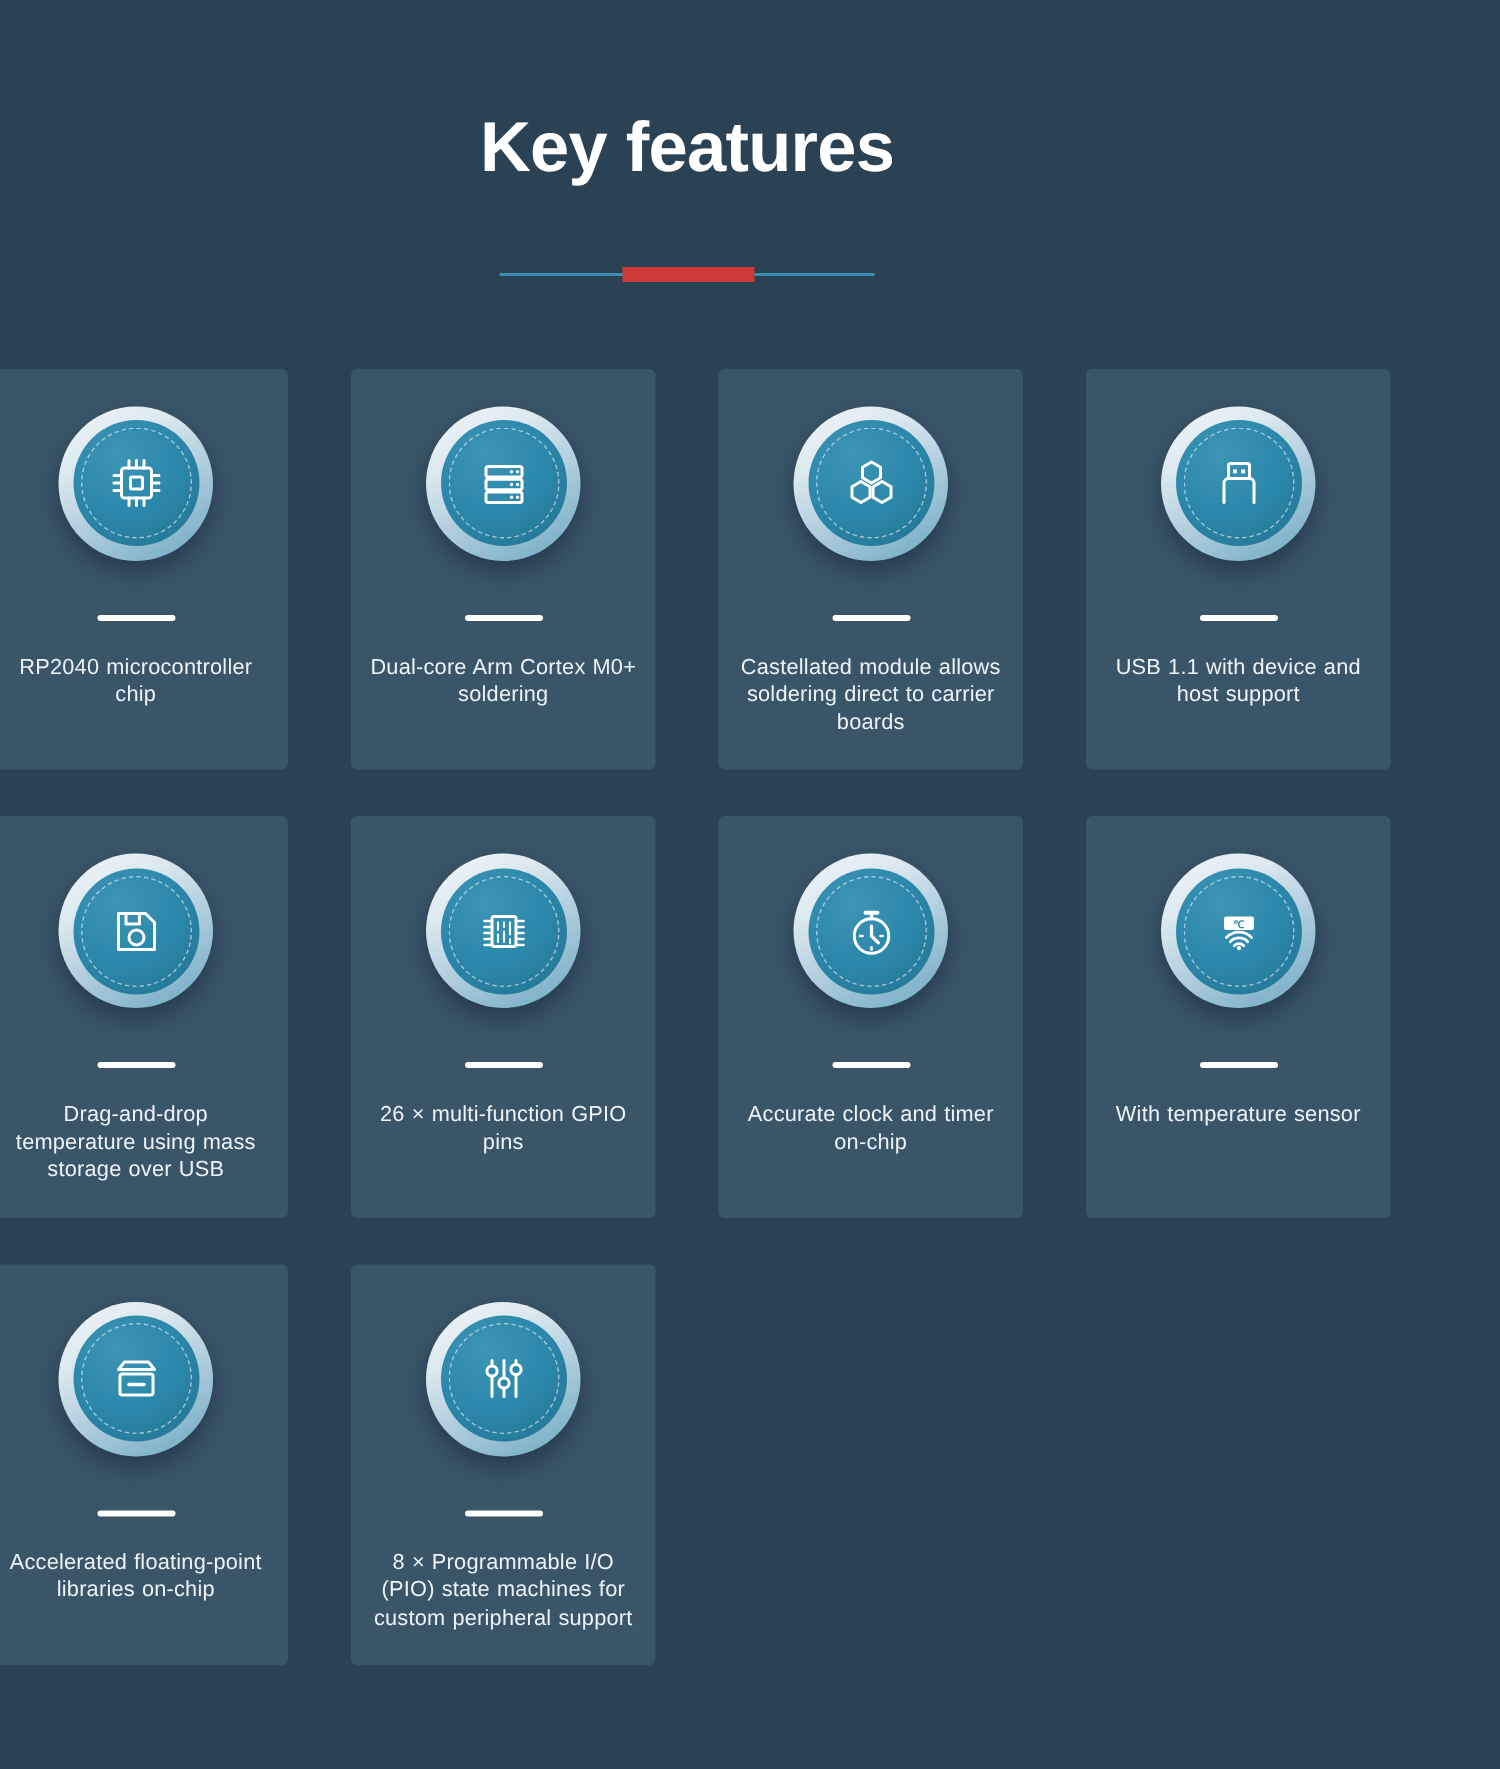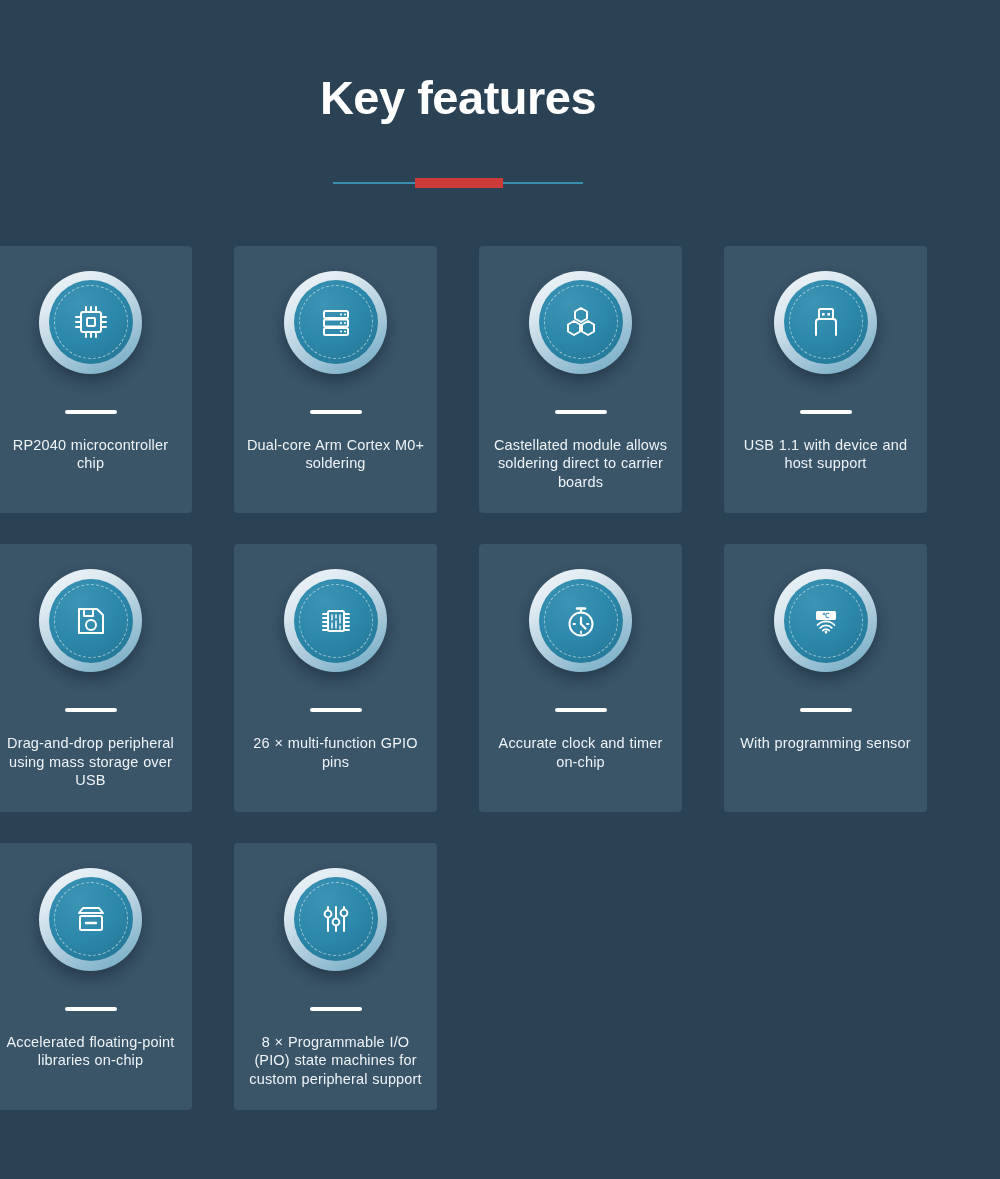--- a/index.html
+++ b/index.html
@@ -224,21 +224,21 @@
       <div class="icon-badge">
         <div class="icon-inner">
           <svg viewBox="0 0 40 40" fill="none" stroke="#ffffff" stroke-width="2" stroke-linejoin="round">
             <path d="M8 8h18l6 6v18H8z"></path>
             <rect x="13" y="8" width="9" height="7"></rect>
             <circle cx="20" cy="24" r="5"></circle>
           </svg>
         </div>
       </div>
       <div class="card-divider"></div>
-      <div class="card-caption">Drag-and-drop peripheral using mass storage over USB</div>
+      <div class="card-caption">Drag-and-drop temperature using mass storage over USB</div>
     </div>
 
     <div class="feature-card">
       <div class="icon-badge">
         <div class="icon-inner">
           <svg viewBox="0 0 40 40" fill="none" stroke="#ffffff" stroke-width="2" stroke-linecap="round">
             <rect x="12" y="10" width="16" height="20" rx="1.5"></rect>
             <path d="M12 13H7M12 17H7M12 21H7M12 25H7M12 29H7M28 13h5M28 17h5M28 21h5M28 25h5M28 29h5" stroke-width="1.8"></path>
             <path d="M16 14v5M16 22v5M20 14v3M20 20v7M24 14v8M24 25v3" stroke-width="1.4"></path>
           </svg>
@@ -272,21 +272,21 @@
             <text x="20" y="17.4" font-family="'Liberation Sans', sans-serif" font-size="7" font-weight="bold" fill="#2b88ab" stroke="none" text-anchor="middle">℃</text>
             <path d="M20 31.5a0 0 0 0 1 0 0"></path>
             <circle cx="20" cy="31" r="1.4" fill="#ffffff" stroke="none"></circle>
             <path d="M16.8 29.5a4.4 4.4 0 0 1 6.4 0" stroke-width="1.8"></path>
             <path d="M14.2 26.8a8 8 0 0 1 11.6 0" stroke-width="1.8"></path>
             <path d="M11.6 24a11.6 11.6 0 0 1 16.8 0" stroke-width="1.8"></path>
           </svg>
         </div>
       </div>
       <div class="card-divider"></div>
-      <div class="card-caption">With programming sensor</div>
+      <div class="card-caption">With temperature sensor</div>
     </div>
 
     <div class="feature-card">
       <div class="icon-badge">
         <div class="icon-inner">
           <svg viewBox="0 0 40 40" fill="none" stroke="#ffffff" stroke-width="2" stroke-linejoin="round" stroke-linecap="round">
             <path d="M8 14l4-5h16l4 5z"></path>
             <rect x="9" y="17" width="22" height="14" rx="1.5"></rect>
             <path d="M15 24h10" stroke-width="2.4"></path>
           </svg>

